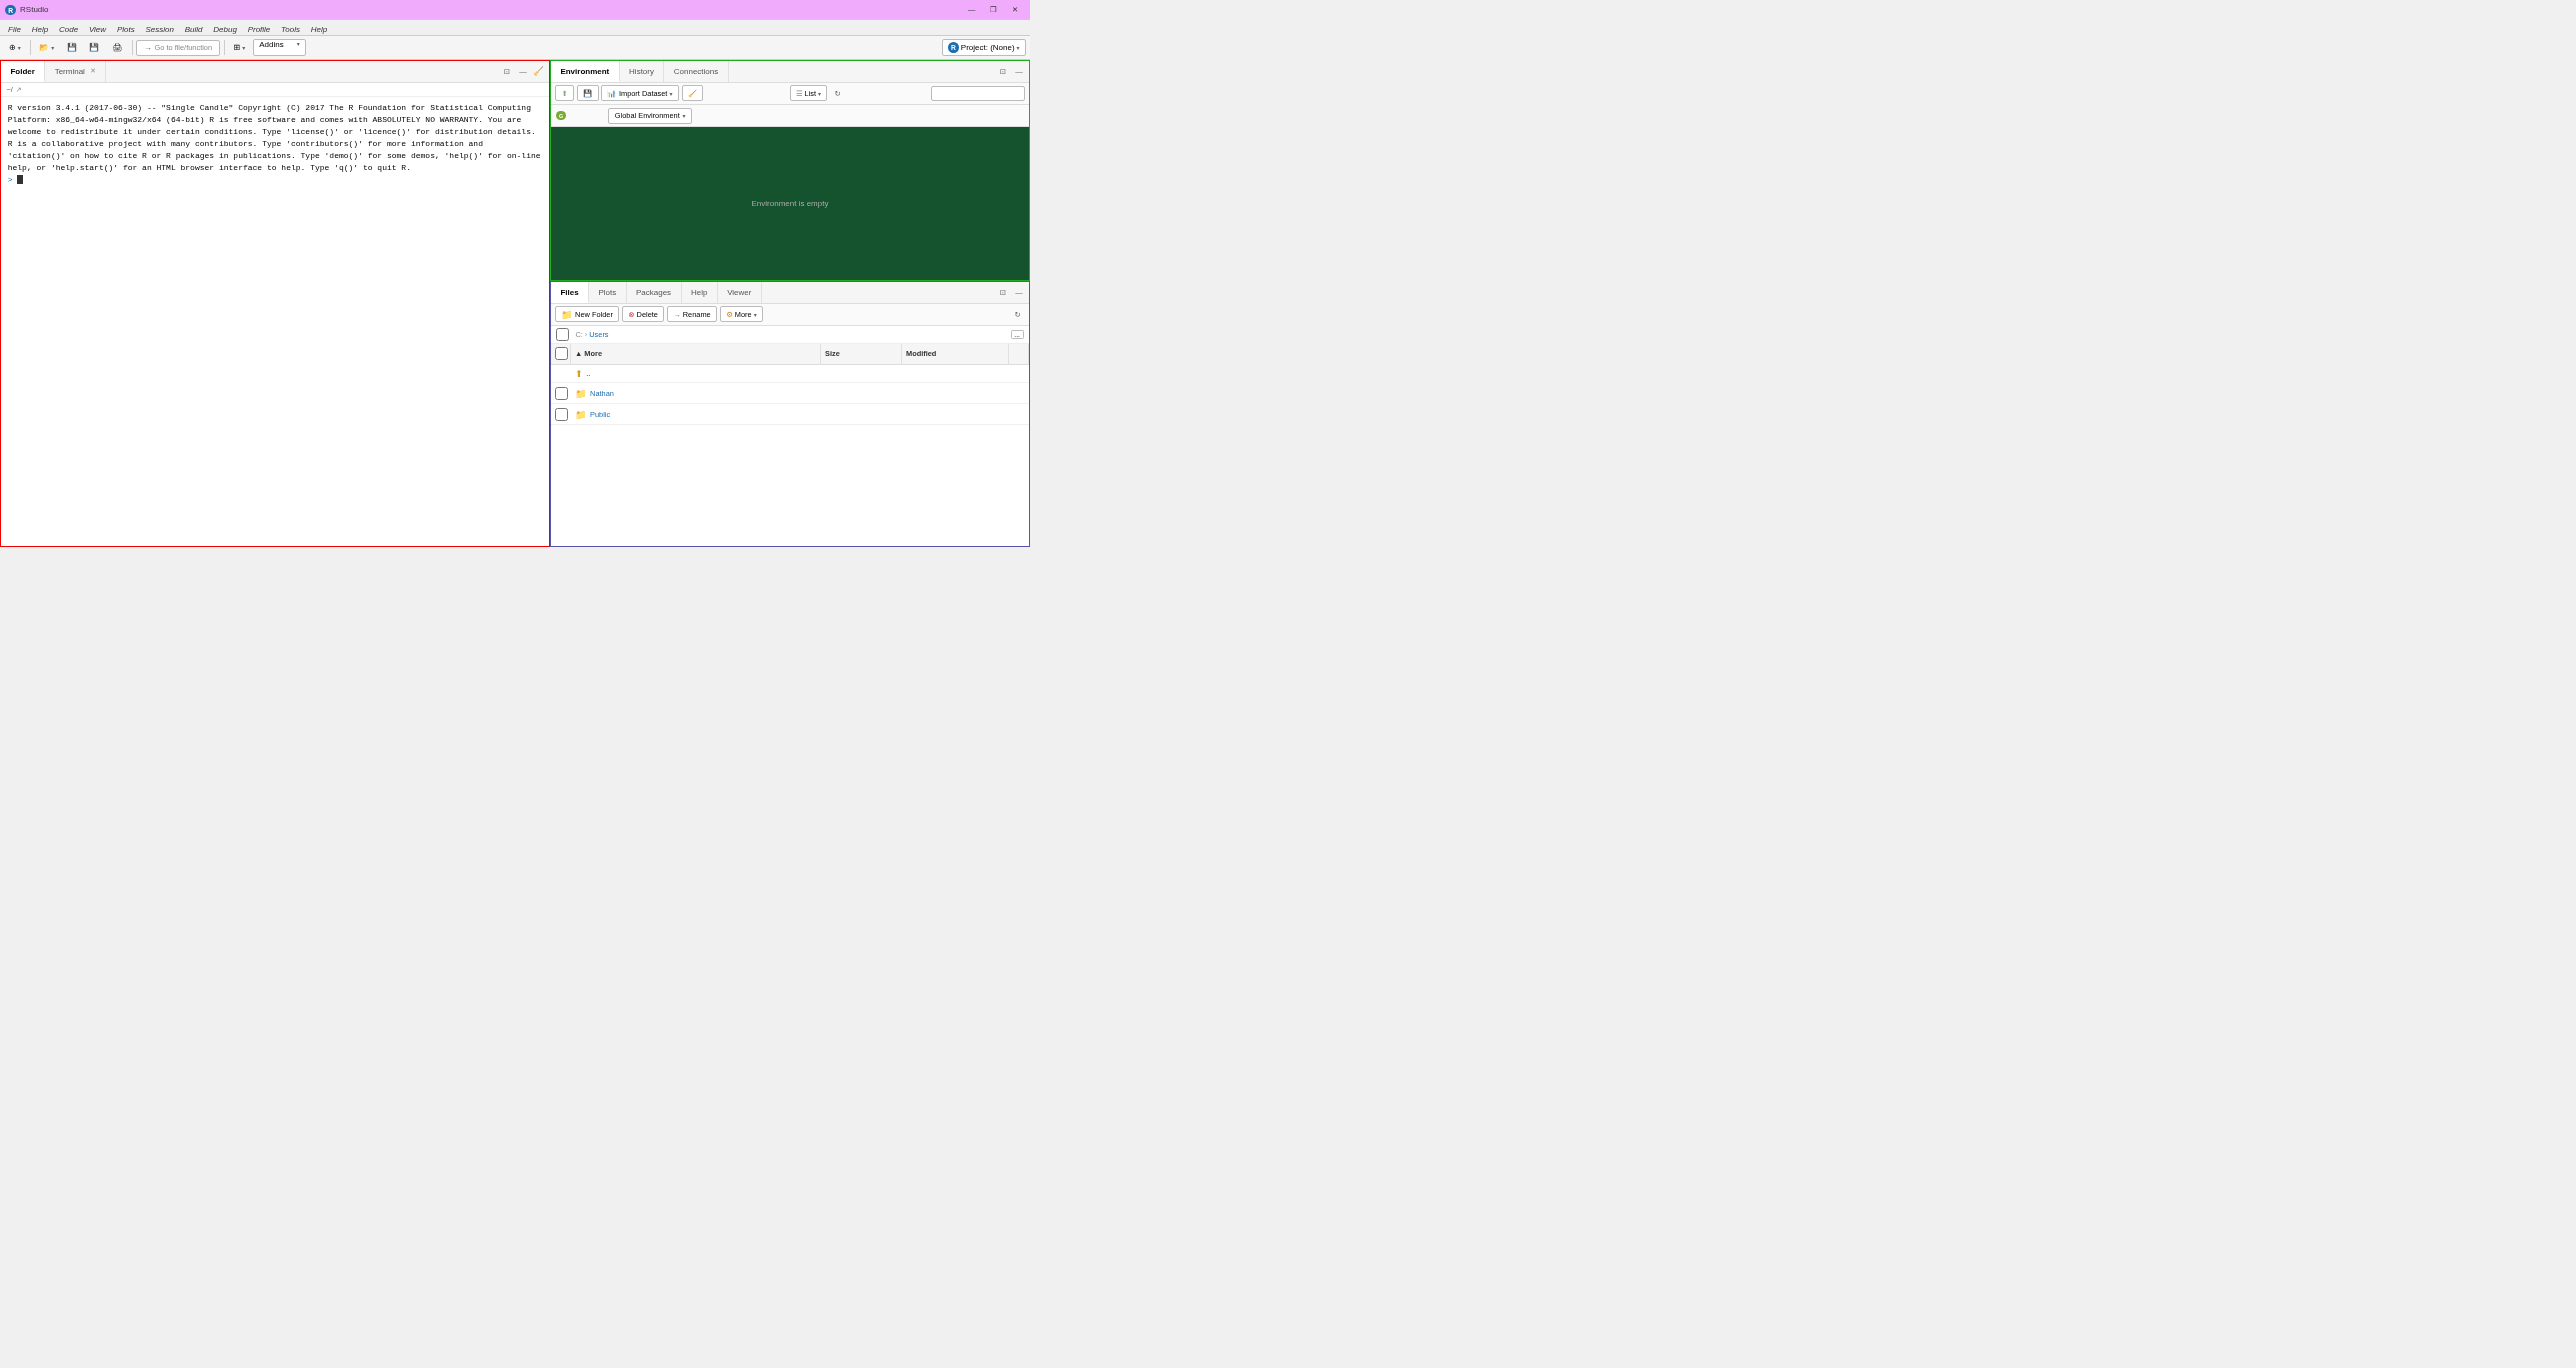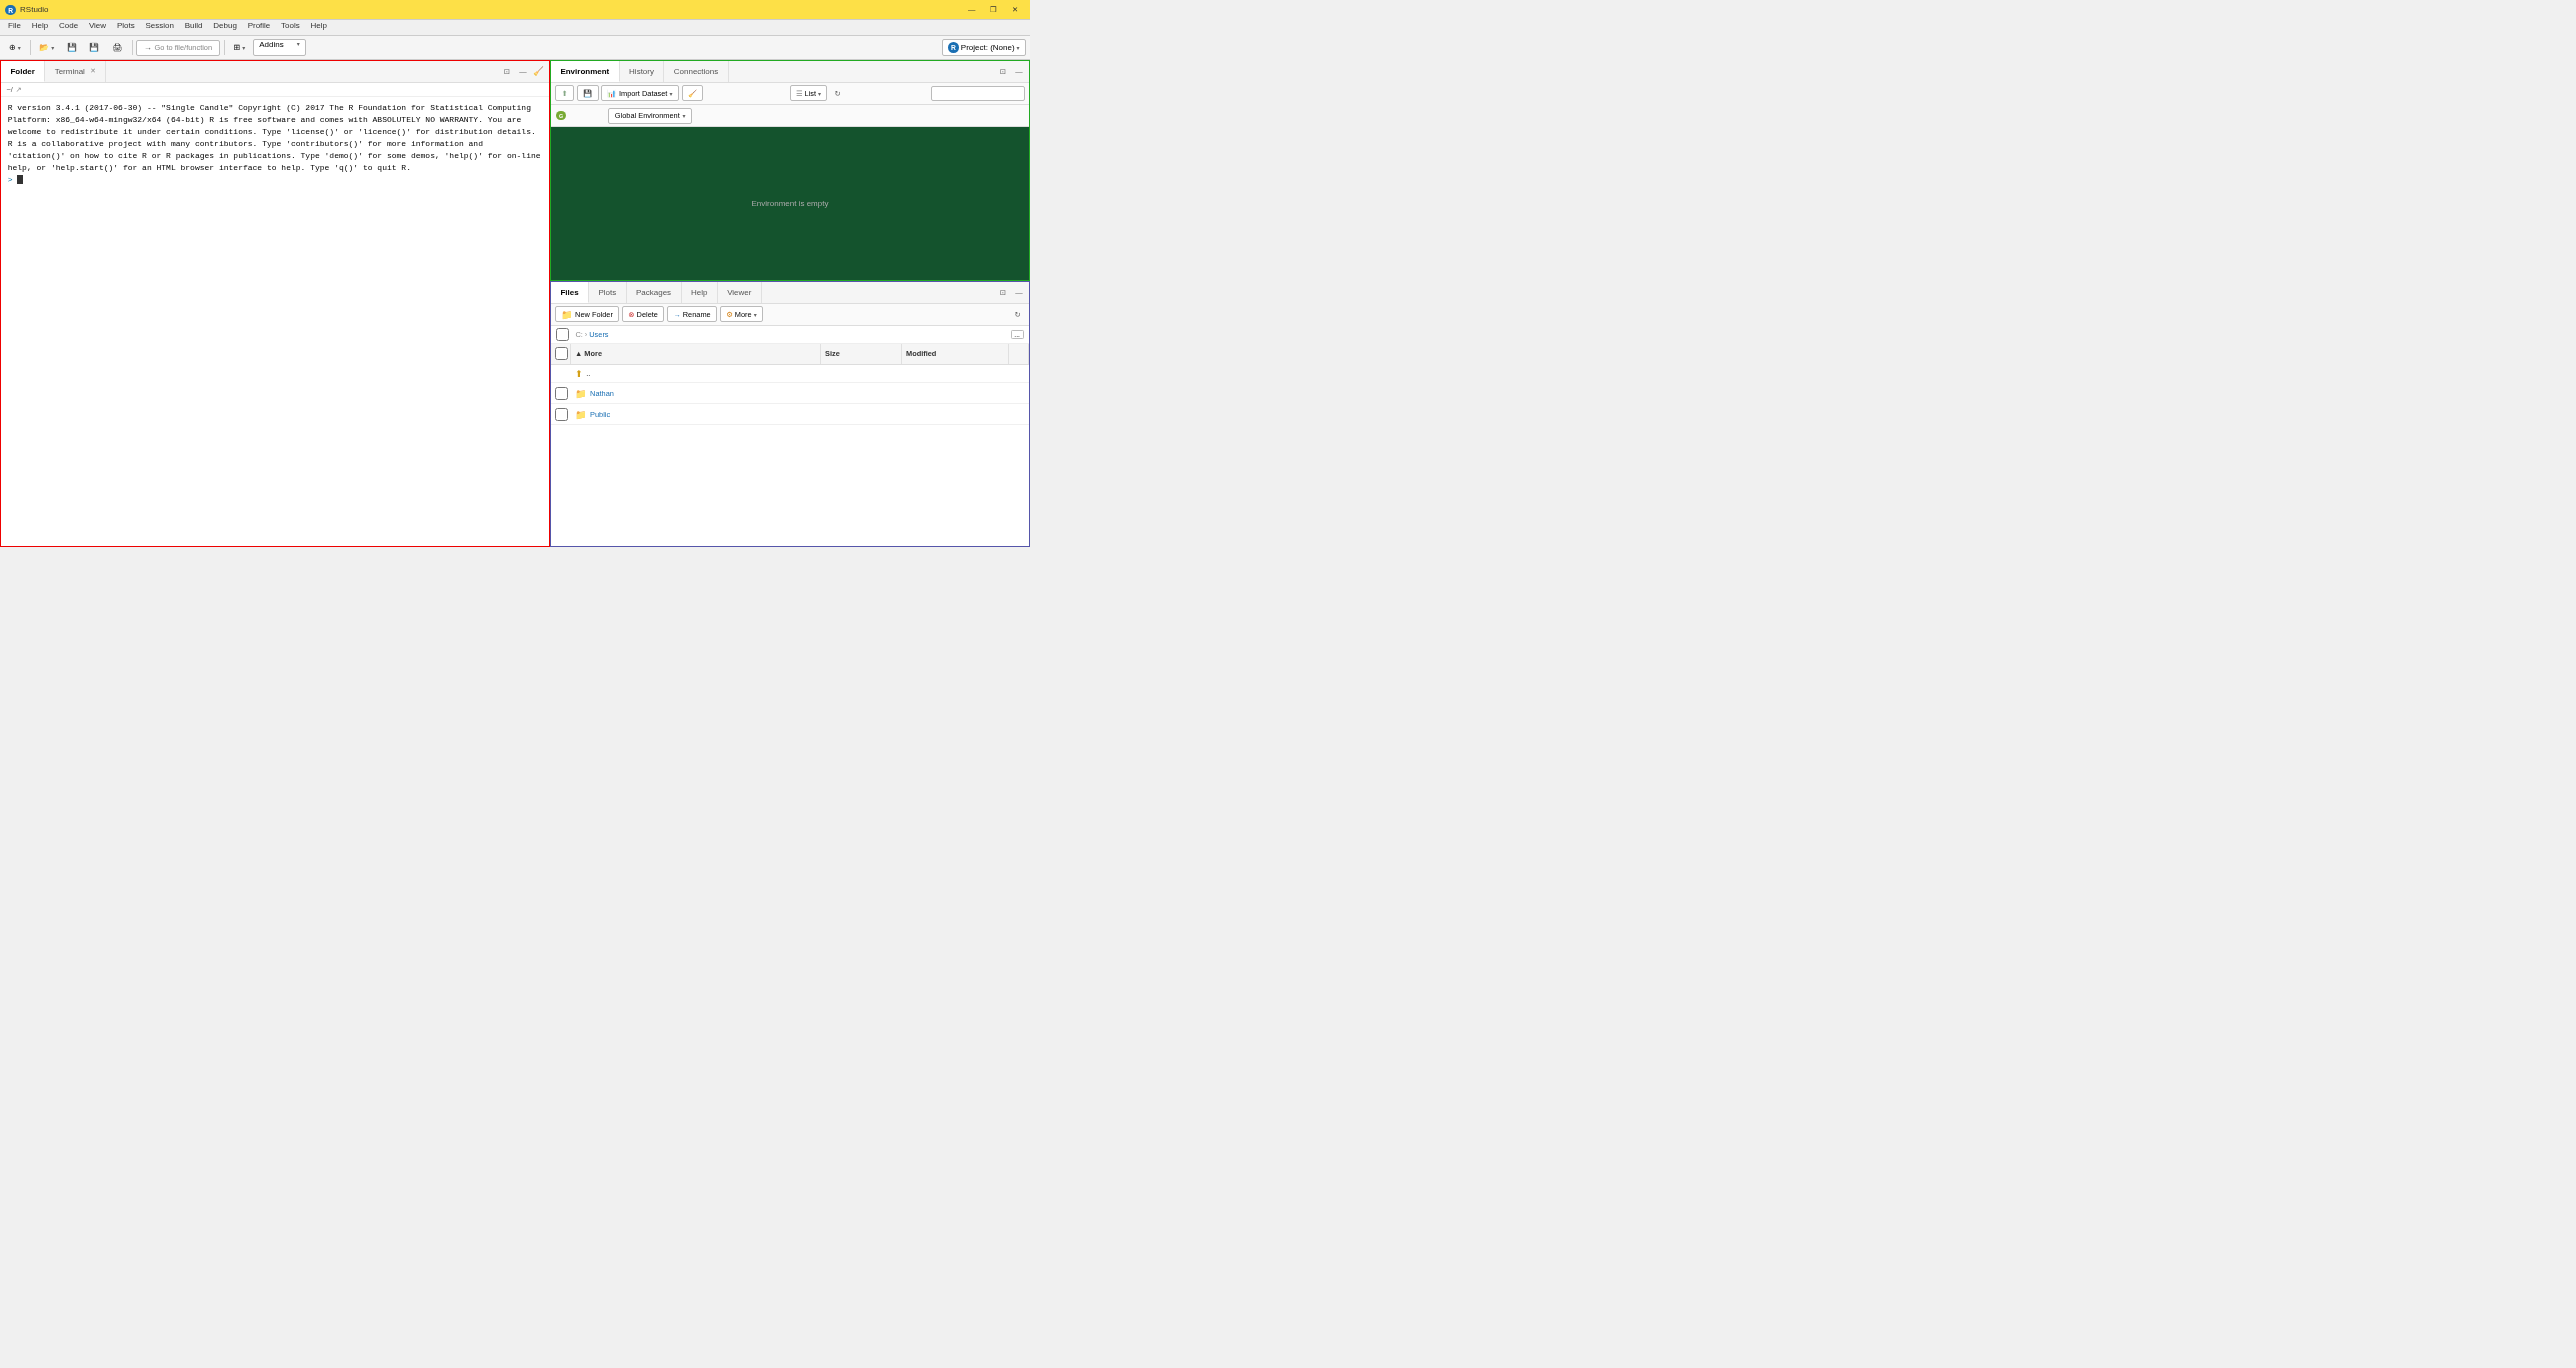--- a/index.html
+++ b/index.html
@@ -1,39 +1,40 @@
 <!DOCTYPE html>
 <html style="font-size:10.7px"><head>
   <meta charset="utf-8">
   <style>
     * { box-sizing: border-box; margin: 0; padding: 0; }
     body { font-family: 'Segoe UI', Arial, sans-serif; font-size: 8.7px; background: #f0f0f0; overflow: hidden; width: 1030px; height: 547px; }
 
     
     #titlebar {
       height: 20px;
-      background: #fde047;
+      background: #f0abfc;
       display: flex;
       align-items: center;
       padding: 0 5.4px;
       border-bottom: 0.7px solid #ccc;
     }
     #titlebar .title-icon { margin-right: 4px; color: #1a6fb3; font-size: 9.4px; }
     #titlebar .title-text { font-size: 8px; color: #333; flex: 1; }
     #titlebar .win-controls { display: flex; gap: 2.7px; }
     #titlebar .win-btn { width: 19px; height: 14.8px; border: none; background: transparent; cursor: pointer; font-size: 7.4px; color: #333; display: flex; align-items: center; justify-content: center; }
 
     
     #menubar {
       height: 16px;
       background: #f0f0f0;
       display: flex;
-      align-items: flex-start;
+      align-items: flex-end;
       padding: 0 2.7px;
       border-bottom: 0.7px solid #ccc;
+      font-style: italic;
     }
     .menu-item {
       padding: 1.3px 5.4px;
       font-size: 8px;
       color: #333;
       cursor: pointer;
     }
 
     
     #toolbar {

